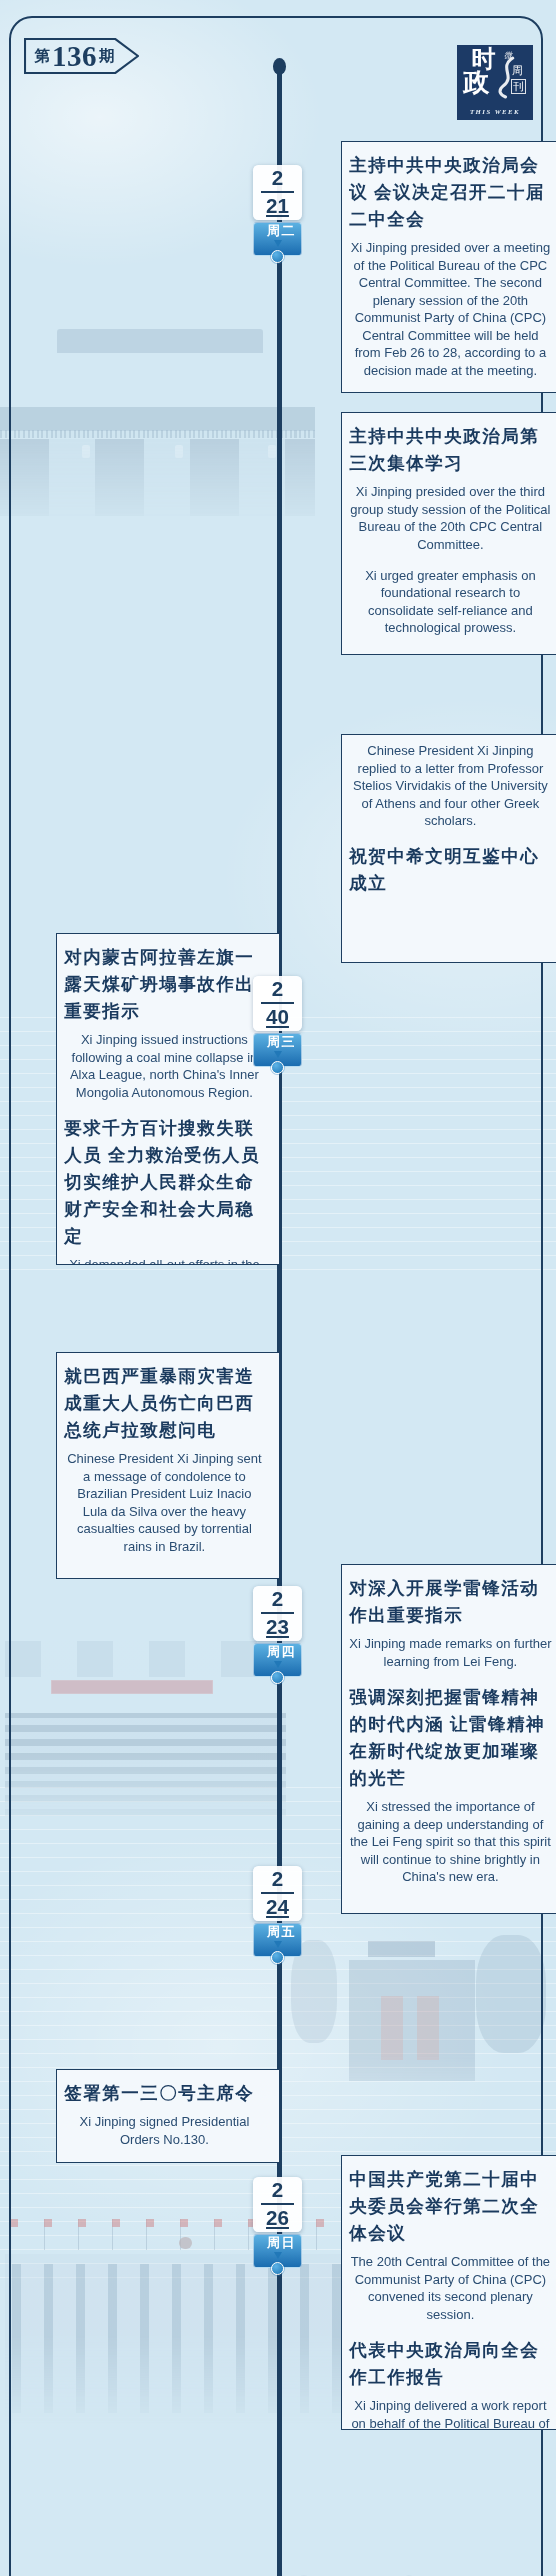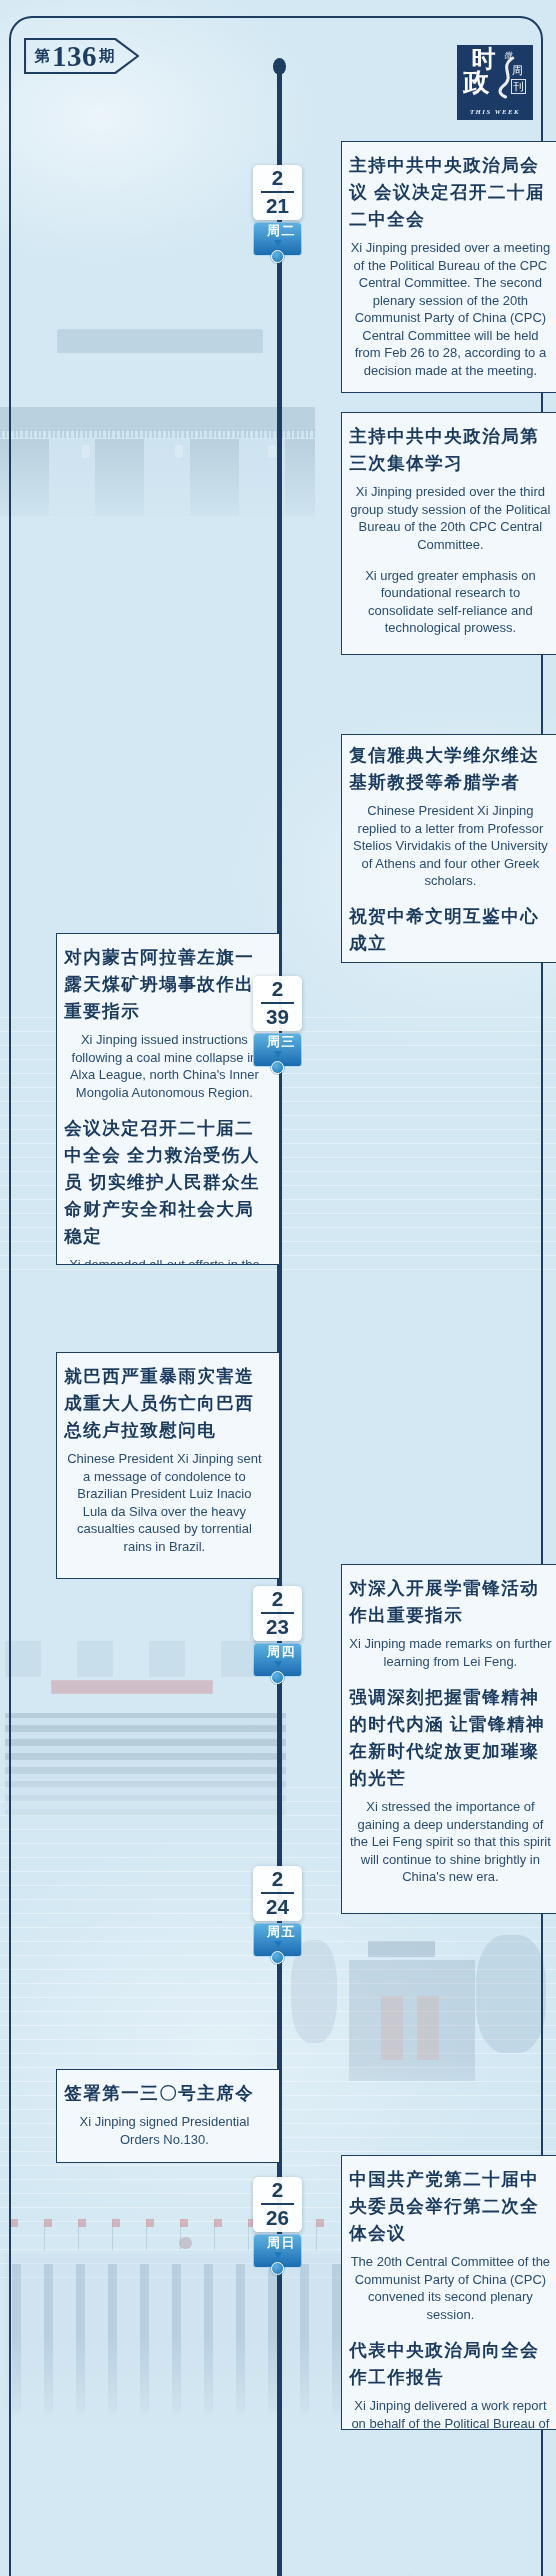--- a/index.html
+++ b/index.html
@@ -39,21 +39,21 @@
   .brand svg{position:absolute;left:36px;top:11.3px;}
   
   .tl-line{position:absolute;left:277px;top:73px;width:4.6px;height:2526px;background:#1d3e60;z-index:3;}
   .tl-start{position:absolute;left:273px;top:58px;width:13px;height:16.5px;border-radius:50%;background:#1d3e60;z-index:3;}
   
   .marker{position:absolute;left:253px;width:49px;height:103px;z-index:6;text-align:center;}
   .date-box{position:absolute;left:0;top:0;width:49px;height:55px;background:rgba(255,255,255,.94);
     border-radius:5.2px;box-shadow:0 1.5px 4.6px rgba(29,62,96,.28);}
   .date-box .m{position:absolute;left:0;top:1px;width:100%;font:700 20.6px/24px "Liberation Sans","DejaVu Sans",sans-serif;color:#1d3e60;}
   .date-box .frac{position:absolute;left:8.2px;top:26px;width:33px;height:1.5px;background:#1d3e60;}
-  .date-box .d{position:absolute;left:0;top:29px;width:100%;font:700 20.6px/24px "Liberation Sans","DejaVu Sans",sans-serif;color:#1d3e60;}
+  .date-box .d{position:absolute;left:0;top:29px;width:100%;font:700 20.6px/24px "Liberation Sans","DejaVu Sans",sans-serif;color:#1d3e60;text-decoration:underline;}
   .wk{position:absolute;left:0;top:57px;width:49px;height:34px;border-radius:4.1px;
     background:linear-gradient(180deg,#5cb1e2,#1a6cb0);border:0.5px solid rgba(255,255,255,.55);box-sizing:border-box;
     color:#fff;font:700 13px/16.5px "Liberation Sans","DejaVu Sans",sans-serif;letter-spacing:1.5px;padding-left:8px;}
   .ptr{position:absolute;left:20.6px;top:75px;width:0;height:0;
     border-left:4.1px solid transparent;border-right:4.1px solid transparent;border-top:7.7px solid #2178b8;}
   .dot{position:absolute;left:18px;top:85px;width:13.4px;height:13.4px;border-radius:50%;box-sizing:border-box;
     background:radial-gradient(circle at 35% 30%,#5db4e8,#1c74b4);border:1.5px solid #fff;
     box-shadow:0 0 0 1px rgba(28,116,180,.35);}
   
   .card{position:absolute;background:#f3f8fc;border:1.5px solid #1d3e60;box-sizing:border-box;
@@ -175,21 +175,21 @@
       <span class="d">21</span>
     </div>
     <div class="wk">周二</div>
     <div class="ptr"></div>
     <div class="dot"></div>
   </div>
   <div class="marker" style="top:976px">
     <div class="date-box">
       <span class="m">2</span>
       <span class="frac"></span>
-      <span class="d">39</span>
+      <span class="d">40</span>
     </div>
     <div class="wk">周三</div>
     <div class="ptr"></div>
     <div class="dot"></div>
   </div>
   <div class="marker" style="top:1586px">
     <div class="date-box">
       <span class="m">2</span>
       <span class="frac"></span>
       <span class="d">23</span>
@@ -224,30 +224,29 @@
     <p class="en">Xi Jinping presided over a meeting of the Political Bureau of the CPC Central Committee. The second plenary session of the 20th Communist Party of China (CPC) Central Committee will be held from Feb 26 to 28, according to a decision made at the meeting.</p>
   </section>
 
   <section class="card" style="left:309px;top:412px;width:226px;height:243px">
     <h2 class="zh">主持中共中央政治局第三次集体学习</h2>
     <p class="en">Xi Jinping presided over the third group study session of the Political Bureau of the 20th CPC Central Committee.</p>
     <p class="en">Xi urged greater emphasis on foundational research to consolidate self-reliance and technological prowess.</p>
   </section>
 
   <section class="card" style="left:309px;top:734px;width:226px;height:229px;padding-top:7.2px">
-    <h2 class="zh">复信雅典大学维尔维达基斯教授等希腊学者</h2>
     <p class="en">Chinese President Xi Jinping replied to a letter from Professor Stelios Virvidakis of the University of Athens and four other Greek scholars.</p>
     <h2 class="zh">祝贺中希文明互鉴中心成立</h2>
 
   </section>
 
   <section class="card" style="left:24px;top:933px;width:224px;height:332px">
     <h2 class="zh">对内蒙古阿拉善左旗一露天煤矿坍塌事故作出重要指示</h2>
     <p class="en">Xi Jinping issued instructions following a coal mine collapse in Alxa League, north China's Inner Mongolia Autonomous Region.</p>
-    <h2 class="zh">会议决定召开二十届二中全会 全力救治受伤人员 切实维护人民群众生命财产安全和社会大局稳定</h2>
+    <h2 class="zh">要求千方百计搜救失联人员 全力救治受伤人员 切实维护人民群众生命财产安全和社会大局稳定</h2>
     <p class="en">Xi demanded all-out efforts in the search and rescue of the missing, treatment of the injured and ensure the safety of people's lives and property, and to maintain overall social stability.</p>
   </section>
 
   <section class="card" style="left:24px;top:1352px;width:224px;height:227px">
     <h2 class="zh">就巴西严重暴雨灾害造成重大人员伤亡向巴西总统卢拉致慰问电</h2>
     <p class="en">Chinese President Xi Jinping sent a message of condolence to Brazilian President Luiz Inacio Lula da Silva over the heavy casualties caused by torrential rains in Brazil.</p>
   </section>
 
   <section class="card" style="left:309px;top:1564px;width:226px;height:350px">
     <h2 class="zh">对深入开展学雷锋活动作出重要指示</h2>

